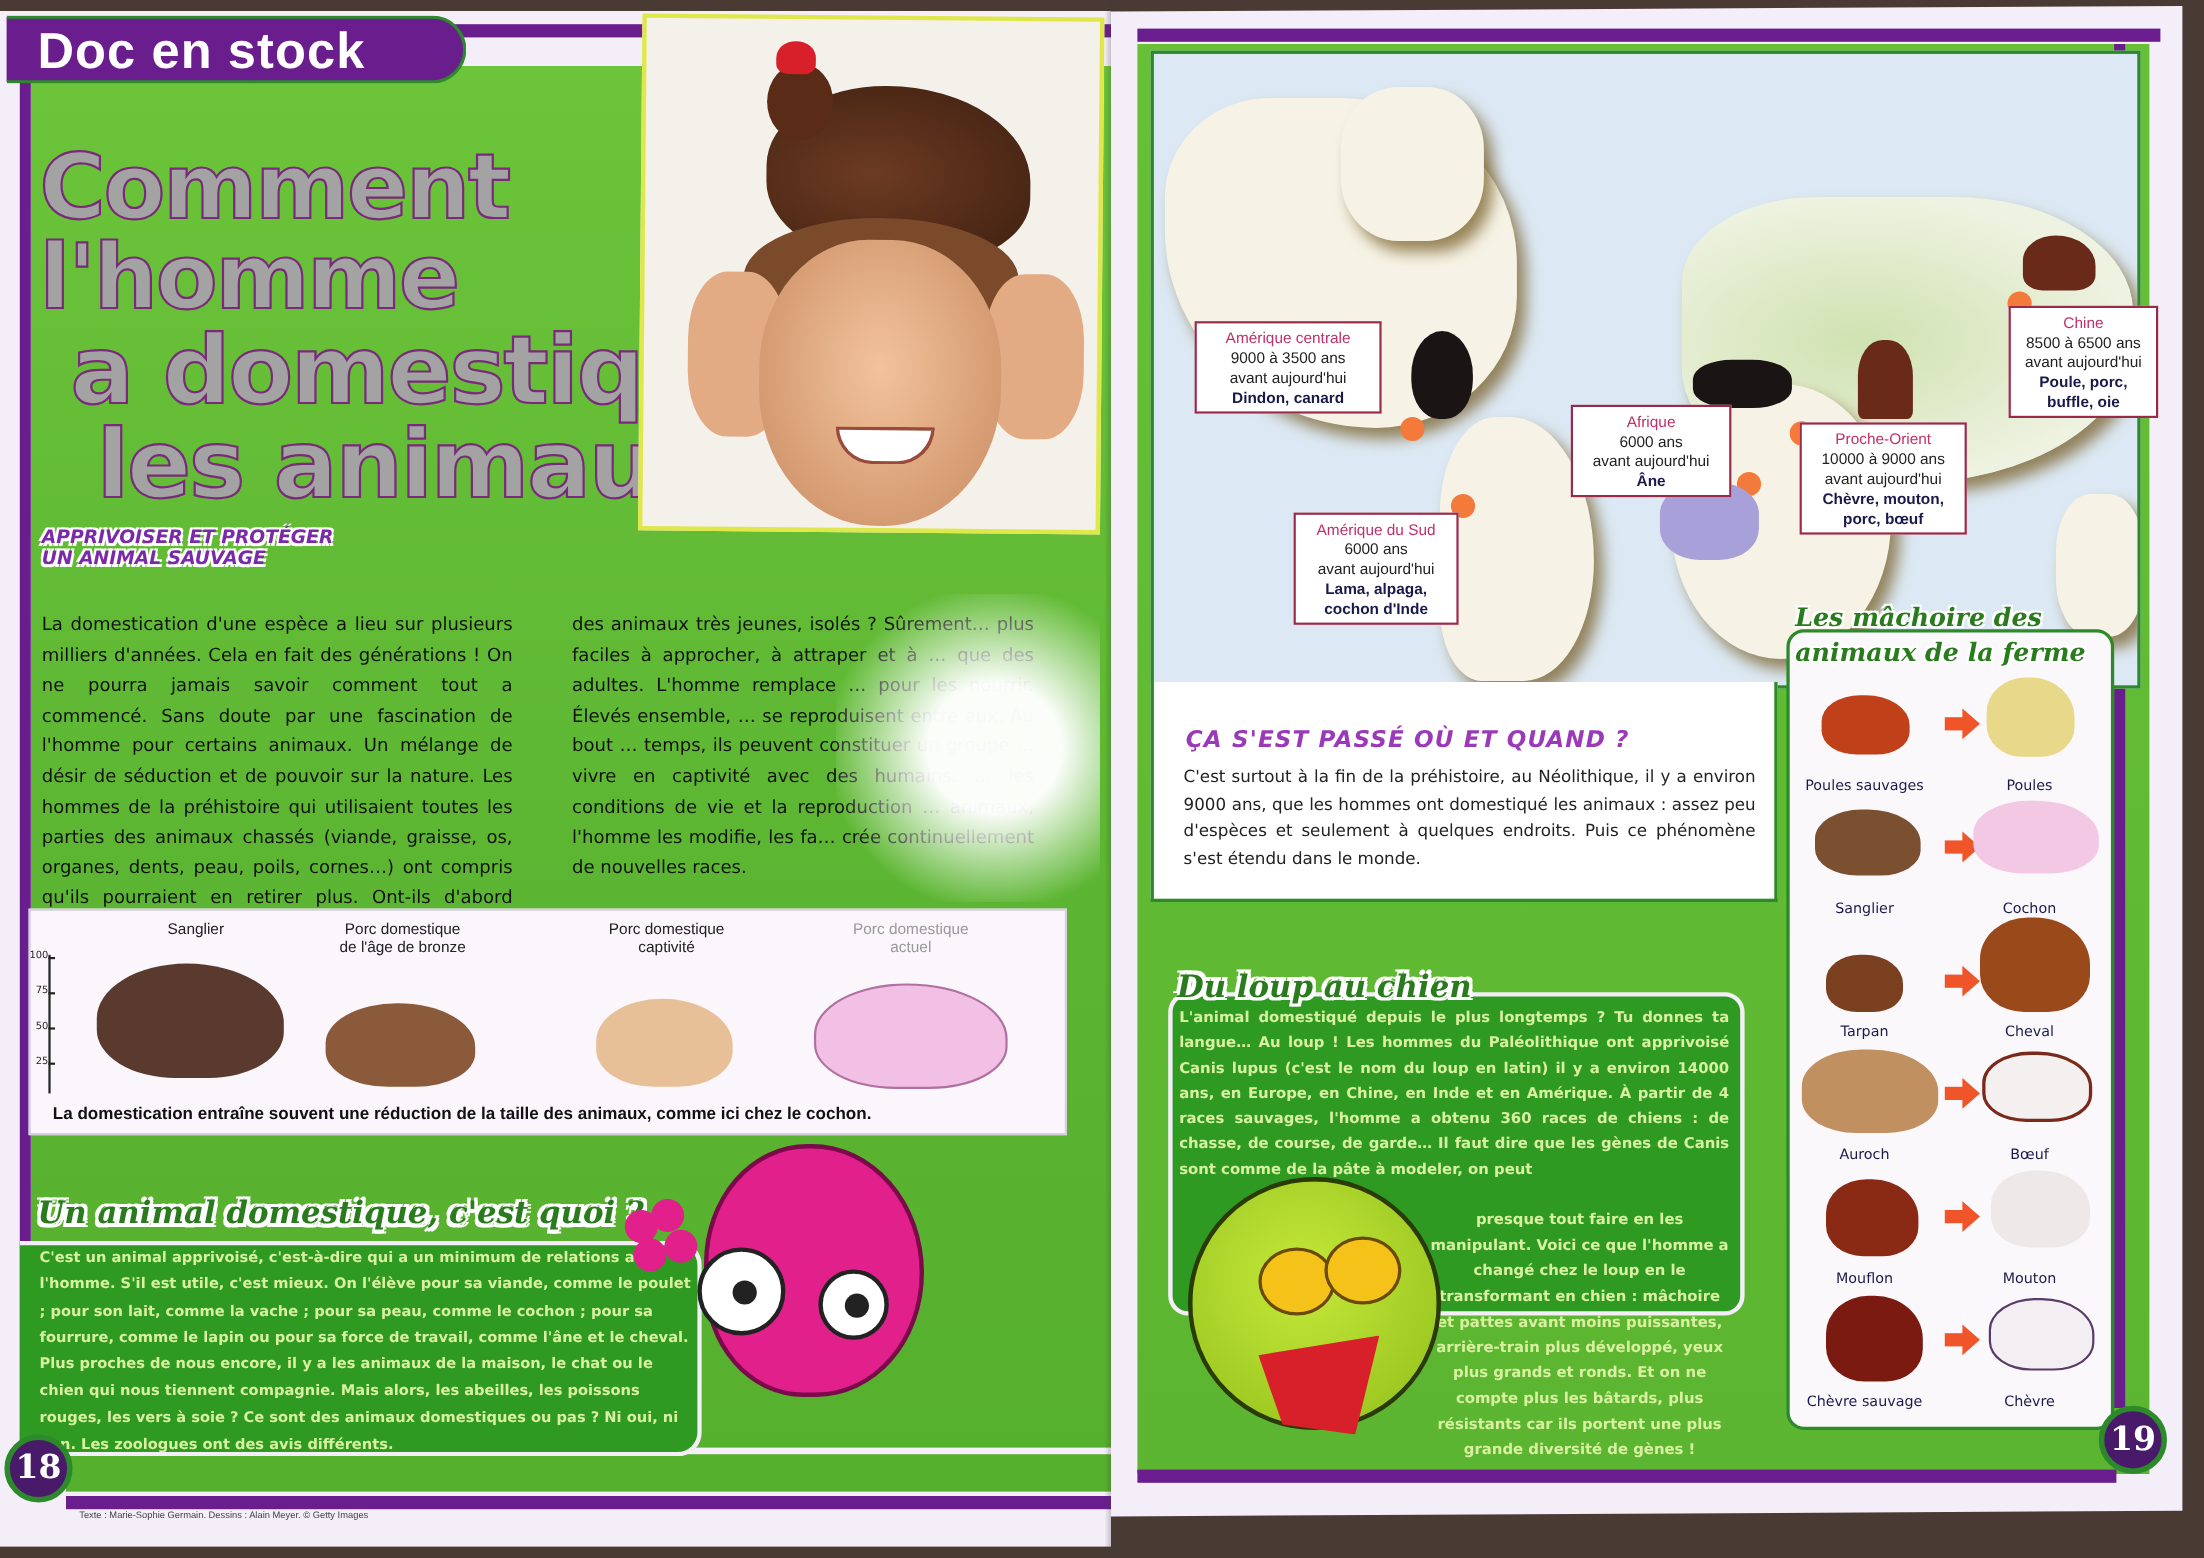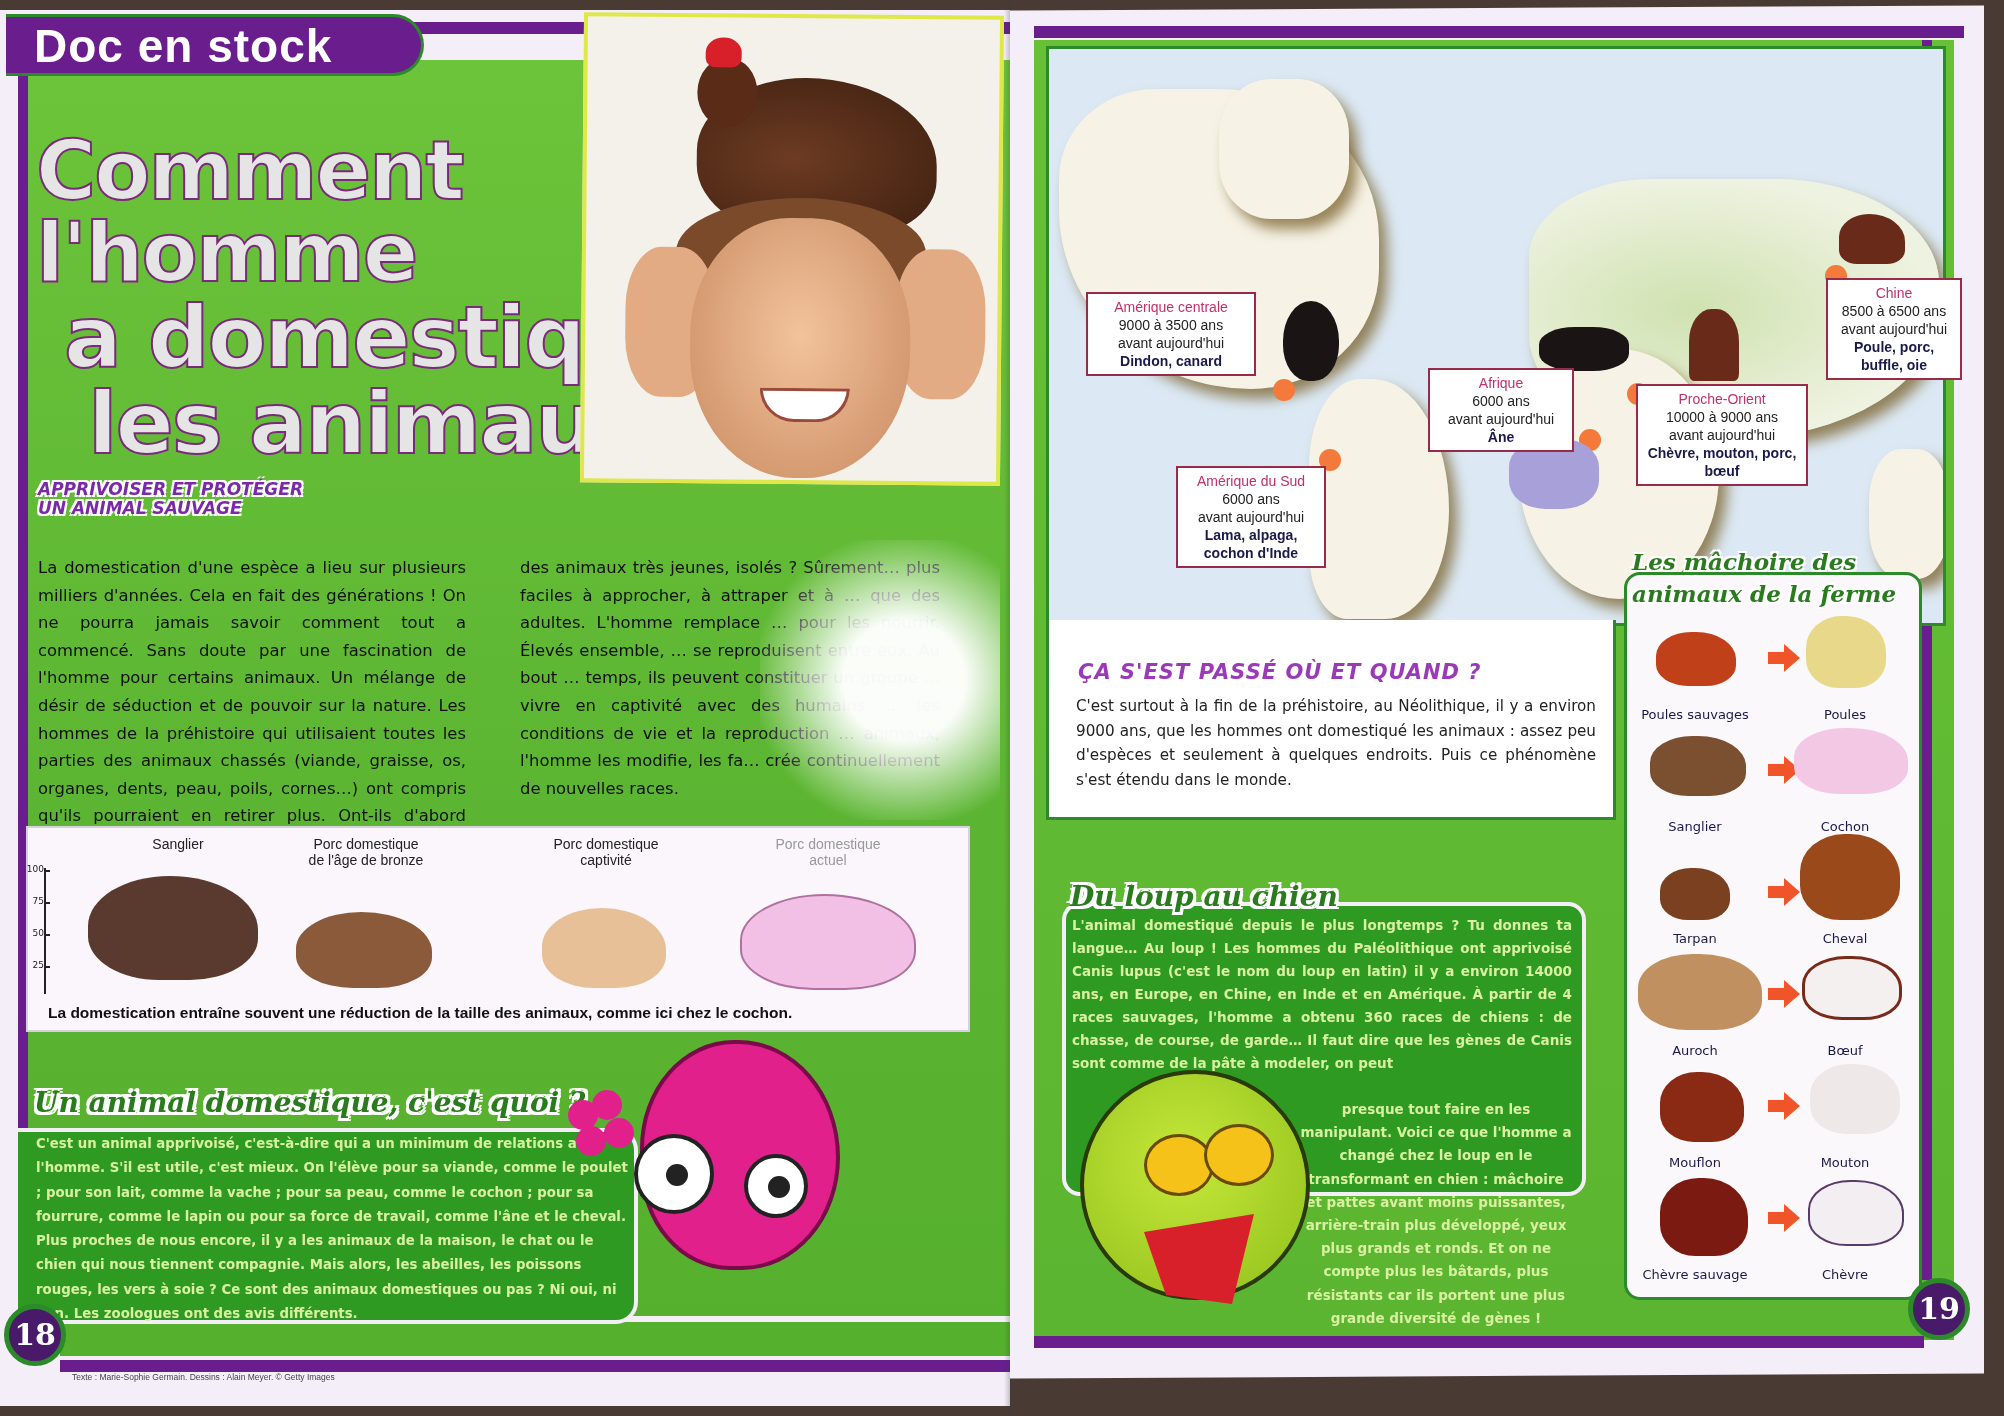--- a/index.html
+++ b/index.html
@@ -11,21 +11,21 @@
   
   .page-left { position: absolute; left: 0; top: 10px; width: 1010px; height: 1396px; background: #f4eef8; }
   .left-green { position: absolute; left: 18px; top: 60px; width: 1000px; height: 1280px; background: linear-gradient(180deg, #6cc43a 0%, #5cb532 60%, #55b02d 100%); border-left: 10px solid #6a1d8c; }
   .left-topbar { position: absolute; left: 400px; top: 22px; width: 610px; height: 12px; background: #6a1d8c; }
   .left-bottombar { position: absolute; left: 60px; top: 1360px; width: 950px; height: 12px; background: #6a1d8c; }
   .left-bottomgreen { position: absolute; left: 60px; top: 1316px; width: 950px; height: 40px; background: #55b02d; border-top: 6px solid #f4eef8; }
 
   .rubric { position: absolute; left: 6px; top: 14px; height: 62px; width: 418px; background: #6a1d8c; border-radius: 0 34px 34px 0; border: 3px solid #2c8a2a; border-left: none; }
   .rubric span { position: absolute; left: 28px; top: 2px; font-family: Liberation Sans, sans-serif; font-weight: bold; font-size: 46px; color: #fff; letter-spacing: 1px; }
 
-  .main-title { position: absolute; left: 36px; top: 130px; width: 720px; font-family: "DejaVu Sans", sans-serif; font-weight: bold; color: #e5e5e5; -webkit-text-stroke: 2px #7a2a7a; line-height: 1.0; }
+  .main-title { position: absolute; left: 36px; top: 130px; width: 720px; font-family: "DejaVu Sans", sans-serif; font-weight: bold; color: #a3a3a3; -webkit-text-stroke: 2px #7a2a7a; line-height: 1.0; }
   .main-title .l1 { display: block; font-size: 82px; letter-spacing: -2px; }
   .main-title .l2 { display: block; font-size: 86px; padding-left: 28px; letter-spacing: -2px; }
   .main-title .l3 { display: block; font-size: 86px; padding-left: 52px; letter-spacing: -2px; }
 
   .photo { position: absolute; left: 582px; top: 14px; width: 420px; height: 470px; background: #f4f0ea; border: 4px solid #dfe84a; transform: rotate(0.5deg); overflow: hidden; }
   .photo .hen-body { position: absolute; left: 110px; top: 60px; width: 240px; height: 160px; background: radial-gradient(ellipse at 40% 50%, #6d3b22, #3d1f10); border-radius: 50% 60% 40% 50%; }
   .photo .hen-head { position: absolute; left: 110px; top: 40px; width: 60px; height: 70px; background: #5a2b16; border-radius: 50%; }
   .photo .comb { position: absolute; left: 118px; top: 20px; width: 36px; height: 30px; background: #d8202a; border-radius: 50% 50% 30% 30%; }
   .photo .face { position: absolute; left: 105px; top: 200px; width: 220px; height: 260px; background: radial-gradient(ellipse at 50% 45%, #f2c39c, #c98a60); border-radius: 45% 45% 48% 48%; }
   .photo .hair { position: absolute; left: 90px; top: 180px; width: 250px; height: 110px; background: #7a4a2a; border-radius: 50% 50% 30% 30%; }
@@ -257,21 +257,21 @@
     <div>6000 ans</div>
     <div>avant aujourd'hui</div>
     <div class="animals">Lama, alpaga, cochon d'Inde</div>
   </div>
   <div class="map-label" style="left:1428px; top:368px; width:146px;">
     <div class="region">Afrique</div>
     <div>6000 ans</div>
     <div>avant aujourd'hui</div>
     <div class="animals">Âne</div>
   </div>
-  <div class="map-label" style="left:1636px; top:384px; width:172px;">
+  <div class="map-label" style="left:1636px; top:384px; width:152px;">
     <div class="region">Proche-Orient</div>
     <div>10000 à 9000 ans</div>
     <div>avant aujourd'hui</div>
     <div class="animals">Chèvre, mouton, porc, bœuf</div>
   </div>
   <div class="map-label" style="left:1826px; top:278px; width:136px;">
     <div class="region">Chine</div>
     <div>8500 à 6500 ans</div>
     <div>avant aujourd'hui</div>
     <div class="animals">Poule, porc, buffle, oie</div>

